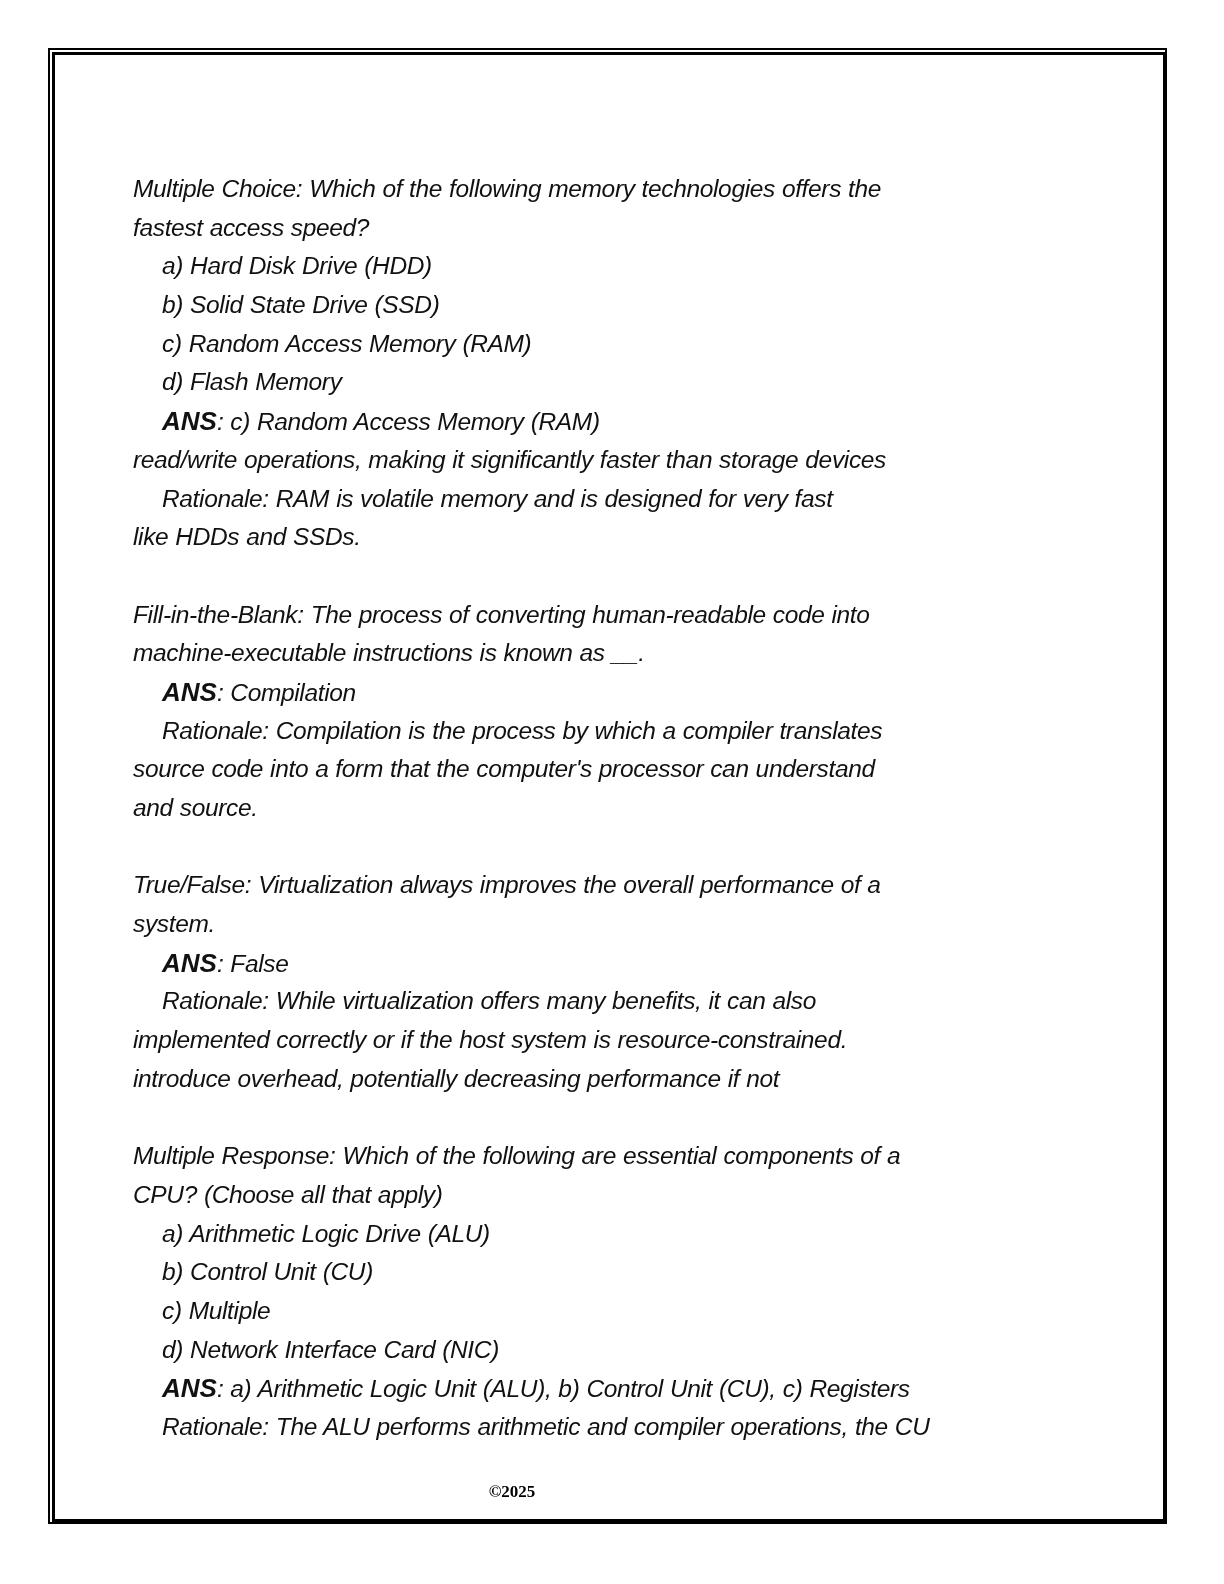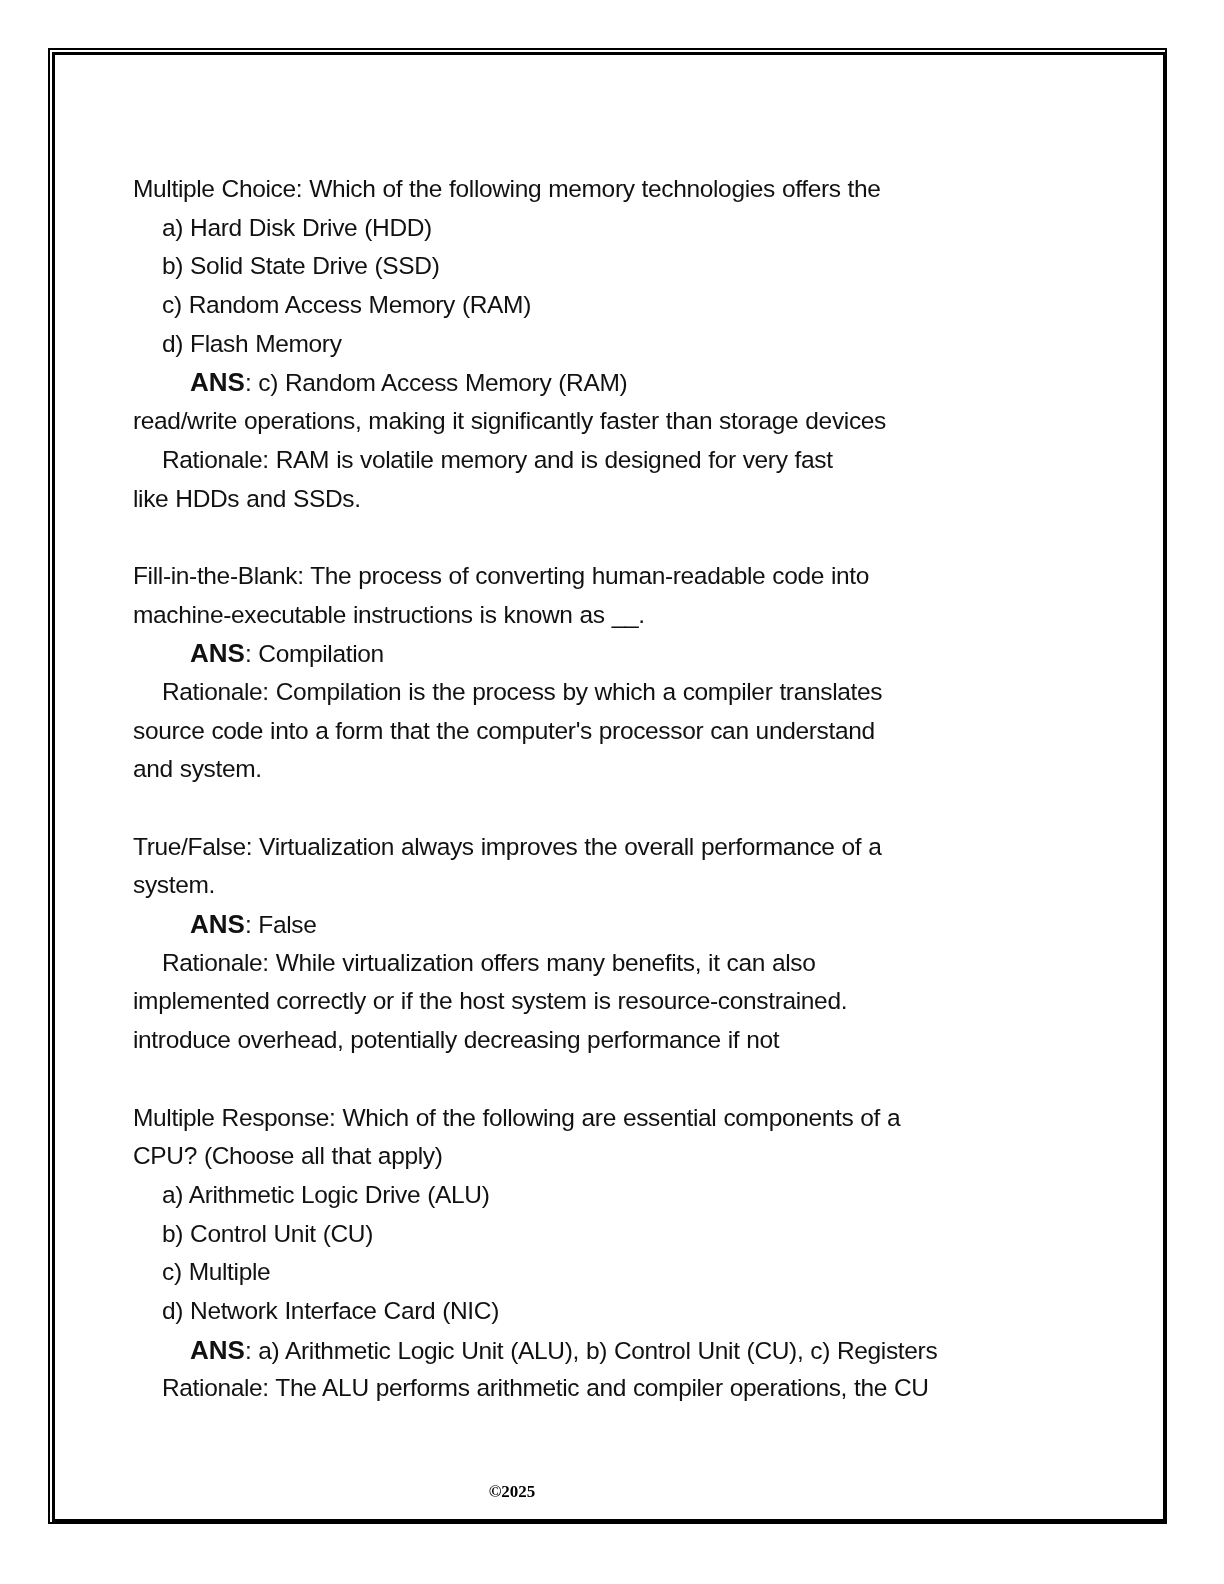--- a/index.html
+++ b/index.html
@@ -9,59 +9,60 @@
     border: 2px solid #000; box-sizing: content-box;
   }
   .frame-inner {
     position: absolute; left: 52px; top: 52px; width: 1108px; height: 1464px;
     border: 3px solid #000; box-sizing: content-box;
   }
   .content {
     position: absolute; left: 133px; top: 170px; width: 960px;
     font-family: "Liberation Sans", "DejaVu Sans", sans-serif;
     font-size: 24.5px; line-height: 38.7px; color: #111;
-    letter-spacing: -0.35px; word-spacing: 0.5px;
+    letter-spacing: -0.35px; word-spacing: 0.5px; font-style: italic;
   }
   .line { white-space: nowrap; height: 38.7px; }
   .indent { padding-left: 29px; }
   .blank { height: 38.7px; }
-  .ans-label { font-family: "Liberation Sans", sans-serif; font-weight: bold; font-size: 26px; letter-spacing: 0; margin-left: 28px; }
+  .ans-label { font-family: "Liberation Sans", sans-serif; font-weight: bold; font-size: 26px; letter-spacing: 0; }
   .footer {
     position: absolute; left: 0; width: 1024px; top: 1482px; text-align: center;
     font-family: "Liberation Serif", "DejaVu Serif", serif; font-weight: bold; font-size: 17px; color: #000;
   }
 </style>
 </head>
 <body>
 
 <div class="frame-outer"></div>
 <div class="frame-inner"></div>
 
 <div class="content">
 
   <div>
     <div class="line">Multiple Choice: Which of the following memory technologies offers the</div>
+    <div class="line">fastest access speed?</div>
     <div class="line indent">a)  Hard Disk Drive (HDD)</div>
     <div class="line indent">b)  Solid State Drive (SSD)</div>
     <div class="line indent">c)  Random Access Memory (RAM)</div>
     <div class="line indent">d)  Flash Memory</div>
     <div class="line indent"><span class="ans-label">ANS</span><span>: c) Random Access Memory (RAM)</span></div>
     <div class="line">read/write operations, making it significantly faster than storage devices</div>
     <div class="line indent">Rationale: RAM is volatile memory and is designed for very fast</div>
     <div class="line">like HDDs and SSDs.</div>
   </div>
   <div class="blank"></div>
 
   <div>
     <div class="line">Fill-in-the-Blank: The process of converting human-readable code into</div>
     <div class="line">machine-executable instructions is known as __.</div>
     <div class="line indent"><span class="ans-label">ANS</span><span>: Compilation</span></div>
     <div class="line indent">Rationale: Compilation is the process by which a compiler translates</div>
     <div class="line">source code into a form that the computer's processor can understand</div>
-    <div class="line">and system.</div>
+    <div class="line">and source.</div>
   </div>
   <div class="blank"></div>
 
   <div>
     <div class="line">True/False: Virtualization always improves the overall performance of a</div>
     <div class="line">system.</div>
     <div class="line indent"><span class="ans-label">ANS</span><span>: False</span></div>
     <div class="line indent">Rationale: While virtualization offers many benefits, it can also</div>
     <div class="line">implemented correctly or if the host system is resource-constrained.</div>
     <div class="line">introduce overhead, potentially decreasing performance if not</div>

